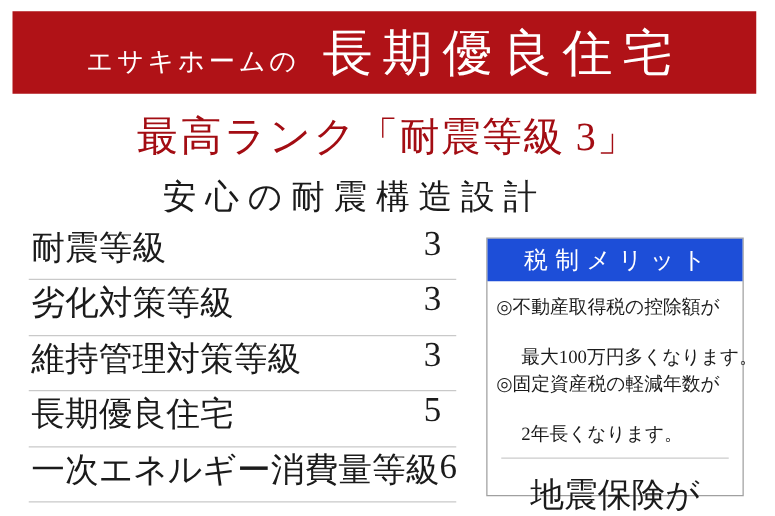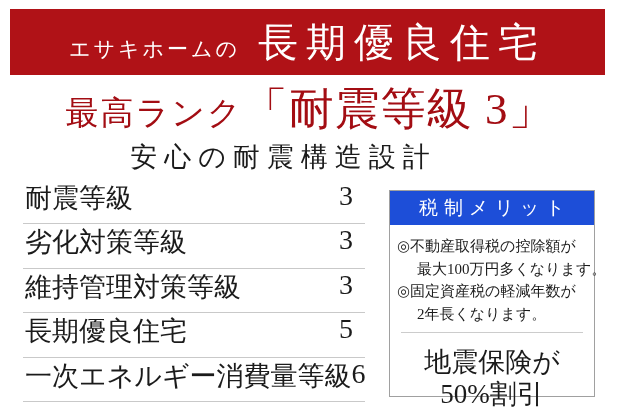--- a/index.html
+++ b/index.html
@@ -19,21 +19,21 @@
   }
   .banner-brand{font-size:21px;letter-spacing:3px;position:relative;top:7px;}
   .banner-title{font-size:40px;letter-spacing:8px;}
 
   
   .headline{
     position:absolute;left:0;top:80px;width:620px;height:58px;
     text-align:center;color:#a30d13;white-space:nowrap;line-height:58px;
   }
   .headline-prefix{font-size:33px;letter-spacing:2px;vertical-align:baseline;}
-  .headline-emphasis{font-size:45px;letter-spacing:1px;vertical-align:baseline;}
+  .headline-emphasis{font-size:32px;letter-spacing:1px;vertical-align:baseline;}
   .subheadline{
     position:absolute;left:0;top:139px;width:560px;
     text-align:center;font-size:27px;letter-spacing:7px;text-indent:7px;
     color:#1b1b1b;white-space:nowrap;
   }
 
   
   .spec-table{position:absolute;left:23px;top:180px;width:342px;}
   .spec-row{
     height:43.4px;display:flex;justify-content:space-between;align-items:flex-start;
@@ -46,21 +46,21 @@
   .tax-box{
     position:absolute;left:389px;top:190px;width:204px;height:205px;
     border:1px solid #a0a0a0;background:#ffffff;
   }
   .tax-header{
     height:34px;background:#1d4ed8;color:#ffffff;
     font-size:19px;letter-spacing:6px;text-indent:6px;
     display:flex;align-items:center;justify-content:center;white-space:nowrap;
   }
   .tax-body{padding:10px 5px 0 7px;font-size:15px;line-height:22.5px;color:#1b1b1b;white-space:nowrap;}
-  .benefit-line2{padding-left:20px;}
+  .benefit-line2{padding-left:20px;margin-top:17px;}
   .tax-divider{height:1px;background:#cccccc;margin:7px 11px 0 11px;}
   .insurance{
     margin-top:13px;text-align:center;font-size:27px;line-height:32px;
     color:#1b1b1b;white-space:nowrap;
   }
 </style>
 </head>
 <body>
 
 <div class="page">

